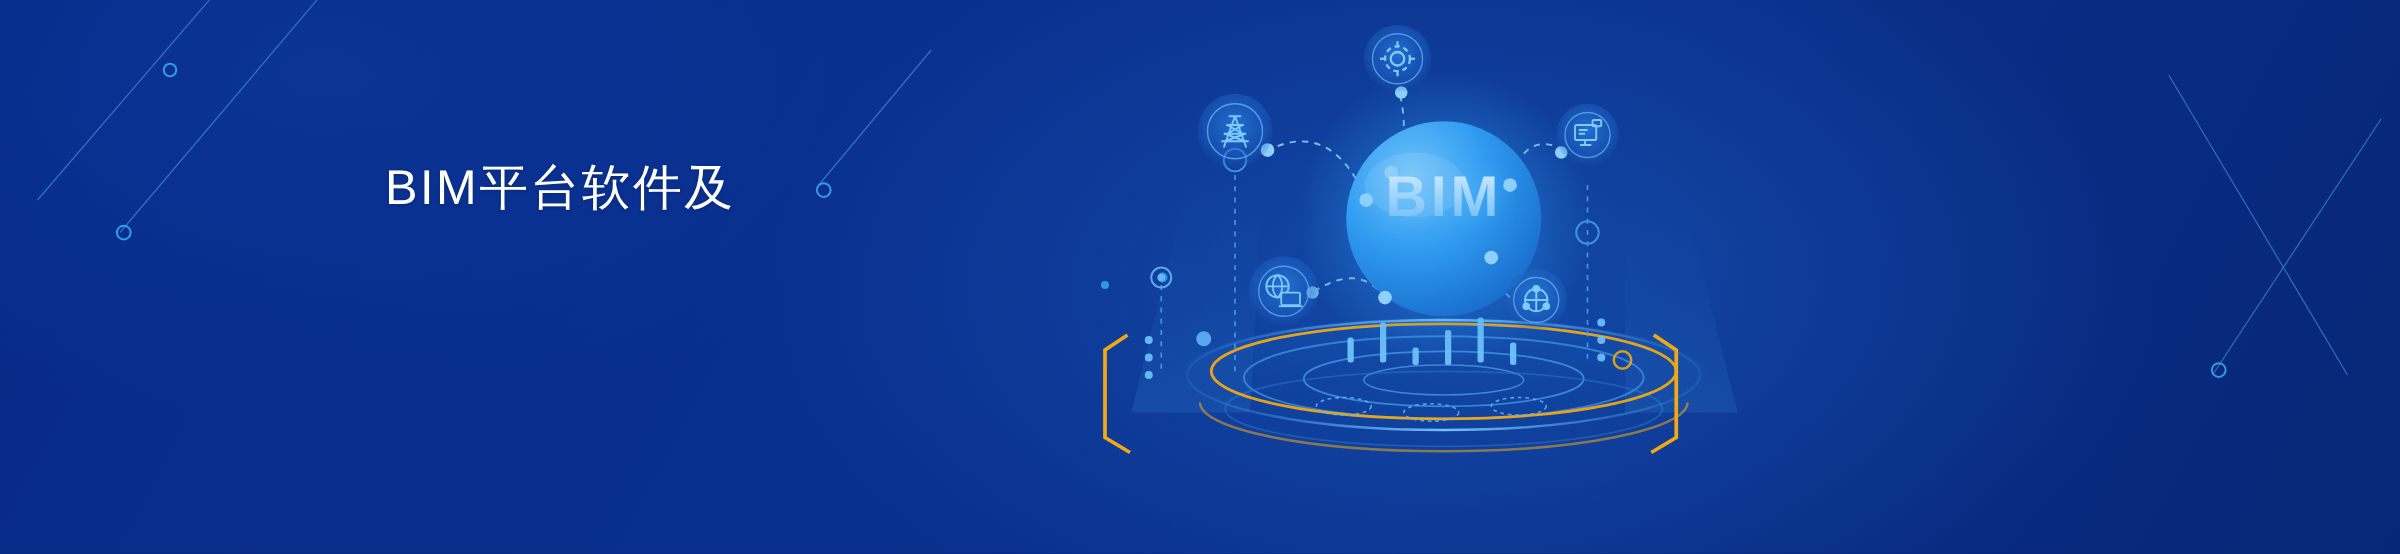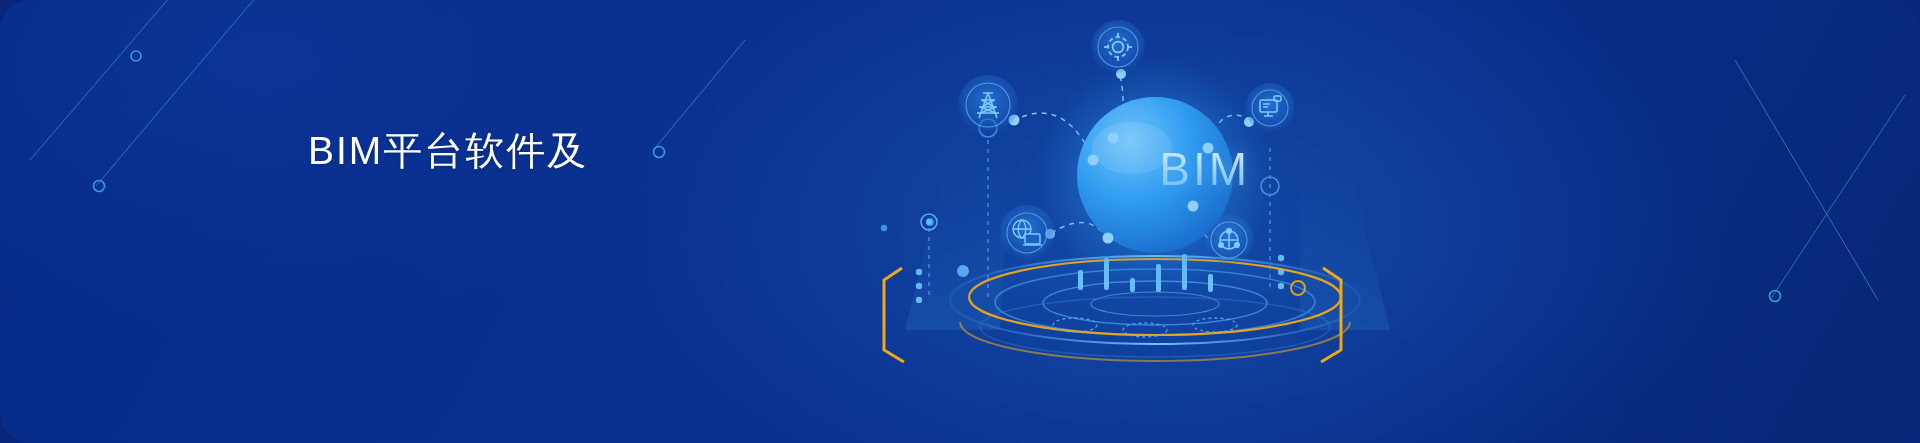--- a/index.html
+++ b/index.html
@@ -2,35 +2,35 @@
 <html><head>
 <meta charset="utf-8">
 <style>
   html,body{margin:0;padding:0;background:#07267a;}
   body{width:1920px;height:443px;overflow:hidden;
        font-family:"Liberation Sans","DejaVu Sans",sans-serif;}
   .banner{position:relative;width:1920px;height:443px;overflow:hidden;
           background:
             radial-gradient(ellipse 900px 520px at 1170px 230px, #134aa8 0%, rgba(19,74,168,0) 62%),
             radial-gradient(ellipse 700px 400px at 260px 60px, #0b3496 0%, rgba(11,52,150,0) 70%),
-            linear-gradient(118deg,#072a86 0%,#0a308f 38%,#0a2f8c 62%,#072776 100%); border-radius: 30px;}
+            linear-gradient(118deg,#072a86 0%,#0a308f 38%,#0a2f8c 62%,#072776 100%);}
 
   
   .deco{position:absolute;inset:0;pointer-events:none;}
 
   
   .headline{position:absolute;left:308px;top:118px;}
   .headline .ln{color:#ffffff;font-size:39px;line-height:66px;letter-spacing:2px;
                 font-weight:400;white-space:nowrap;text-shadow:0 1px 3px rgba(0,0,0,.18);}
 
   
   .art{position:absolute;left:840px;top:0;width:600px;height:443px;}
 
-  .bimword{position:absolute;left:1060px;top:142px;width:190px;text-align:right;
-           font-size:46px;font-weight:400;letter-spacing:3px;
+  .bimword{position:absolute;left:1060px;top:130px;width:190px;text-align:center;
+           font-size:46px;font-weight:700;letter-spacing:3px;
            background:linear-gradient(180deg,#eaf6ff 0%,#9fd4ff 55%,#5fb4f5 100%);
            -webkit-background-clip:text;background-clip:text;color:transparent;
            text-shadow:0 0 18px rgba(120,200,255,.35);}
 </style>
 </head>
 <body>
 
 <div class="banner">
 
   <svg class="deco" width="1920" height="443" viewBox="0 0 1920 443">

